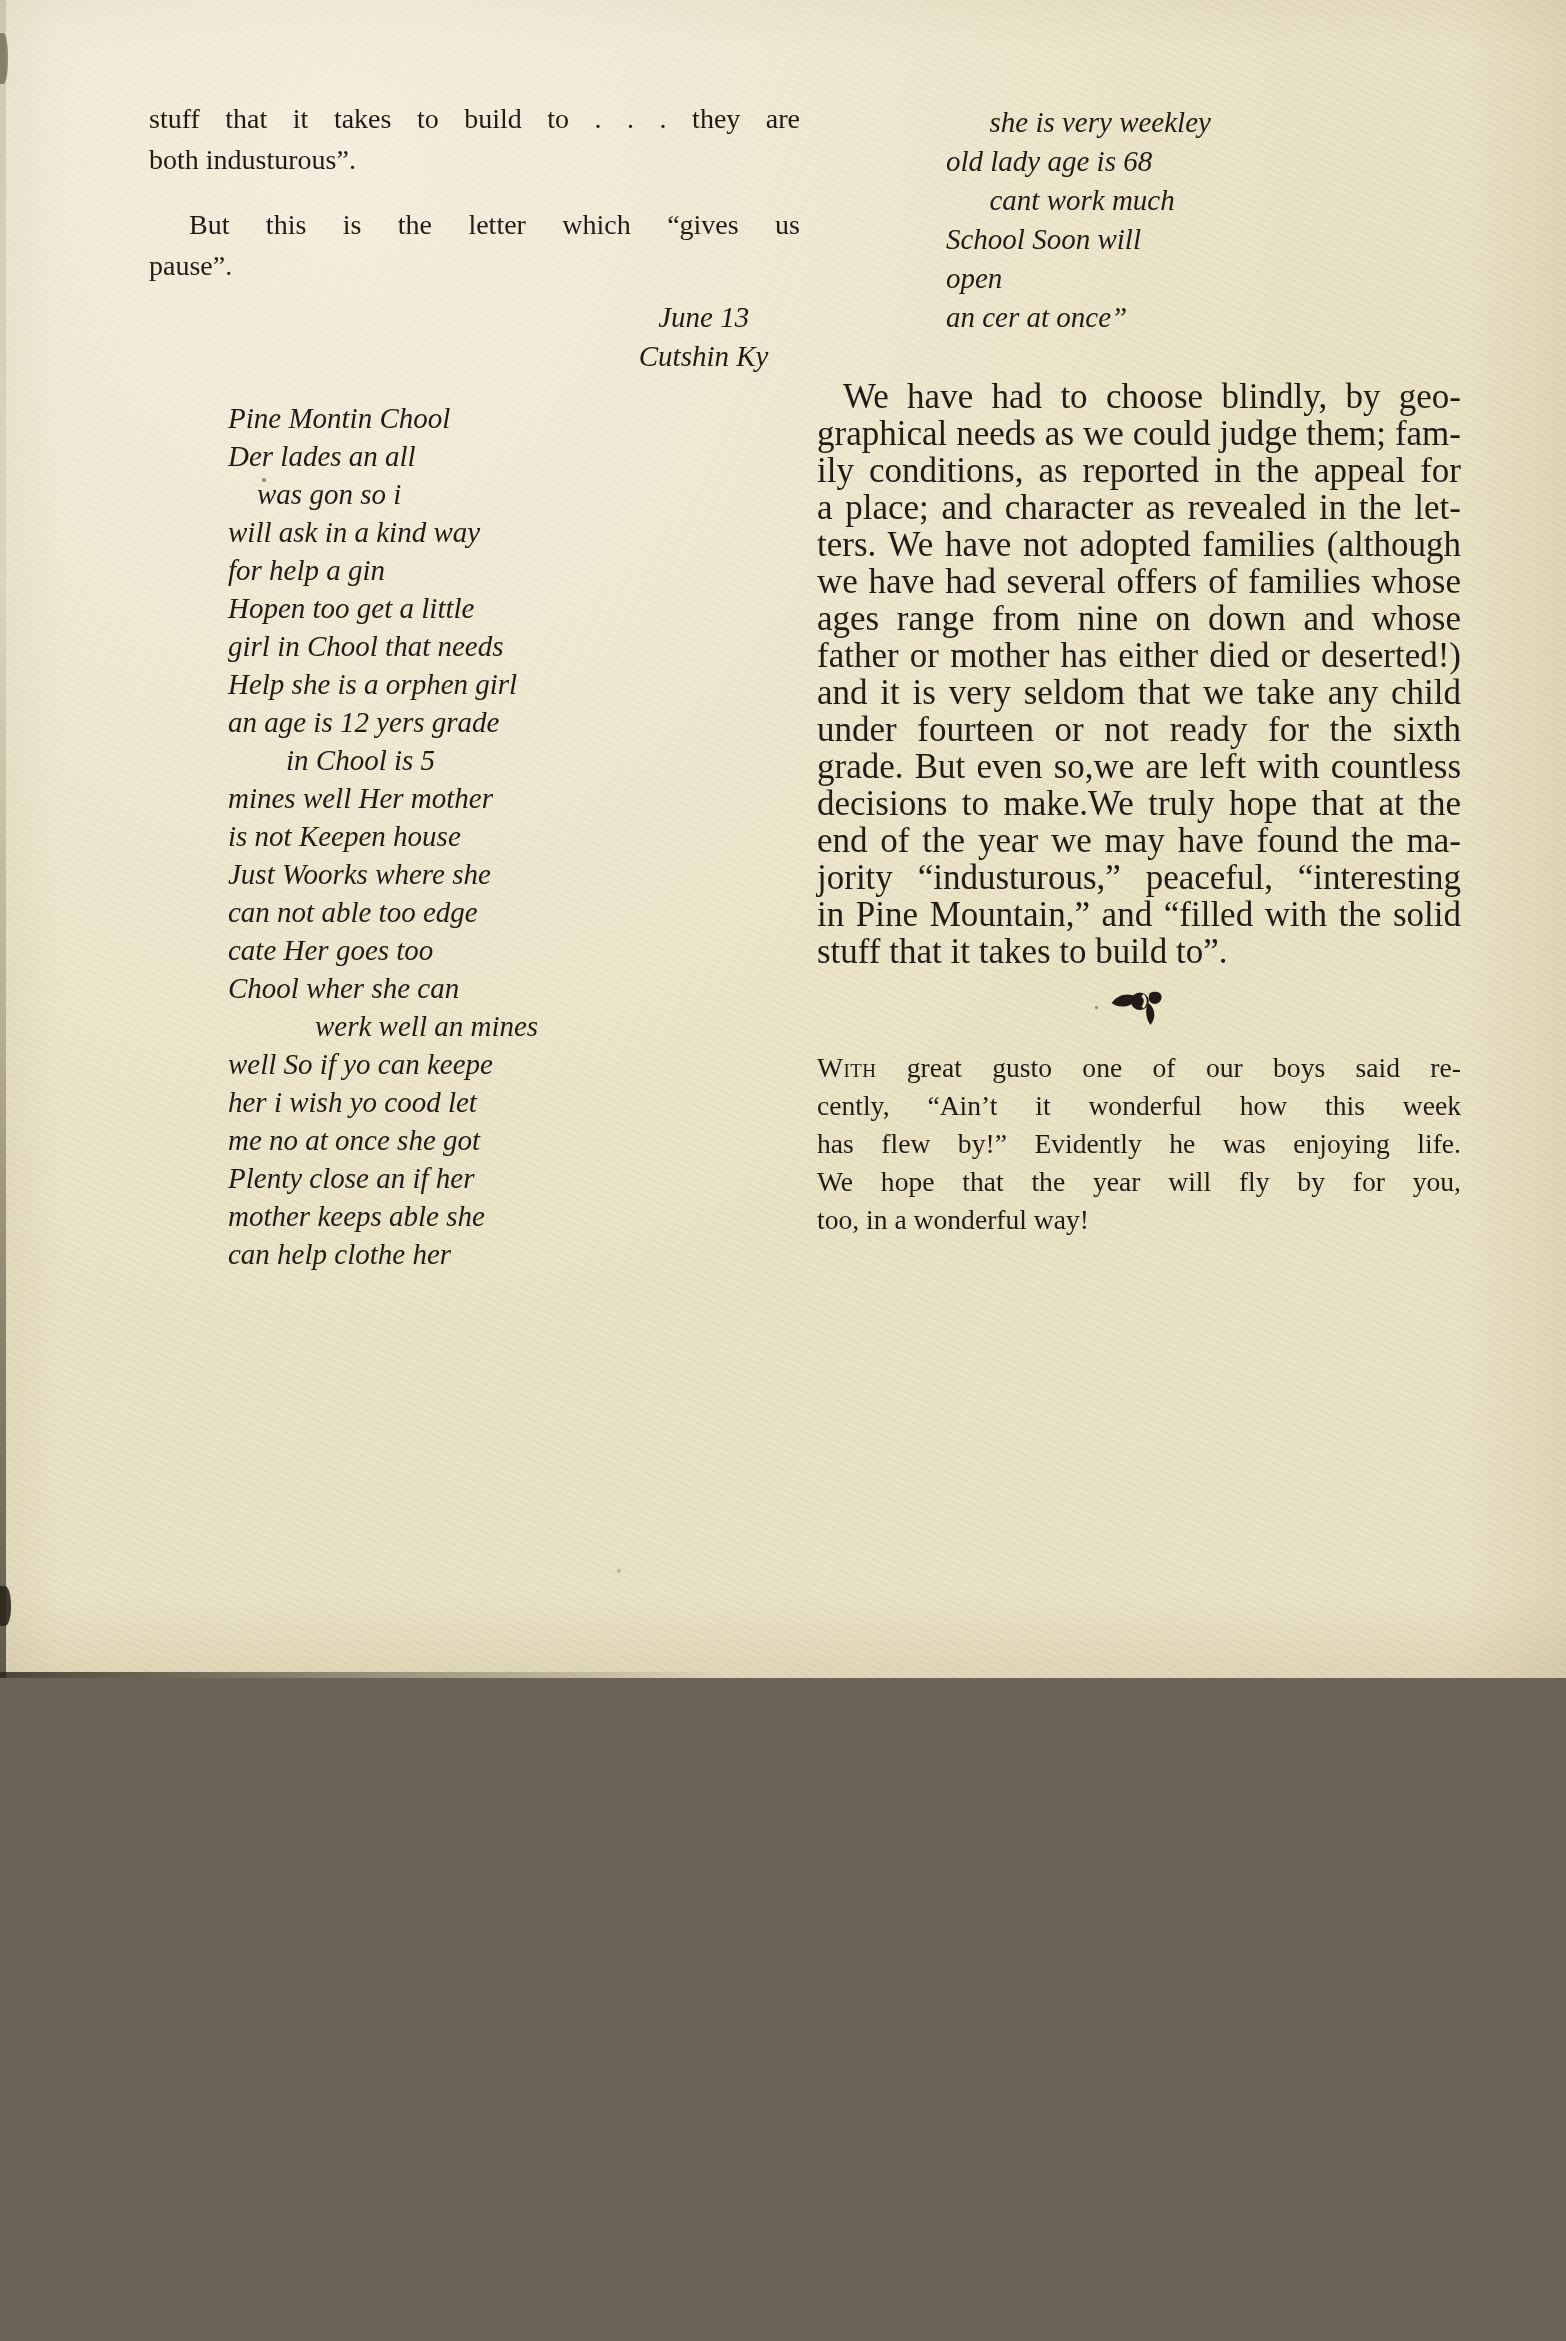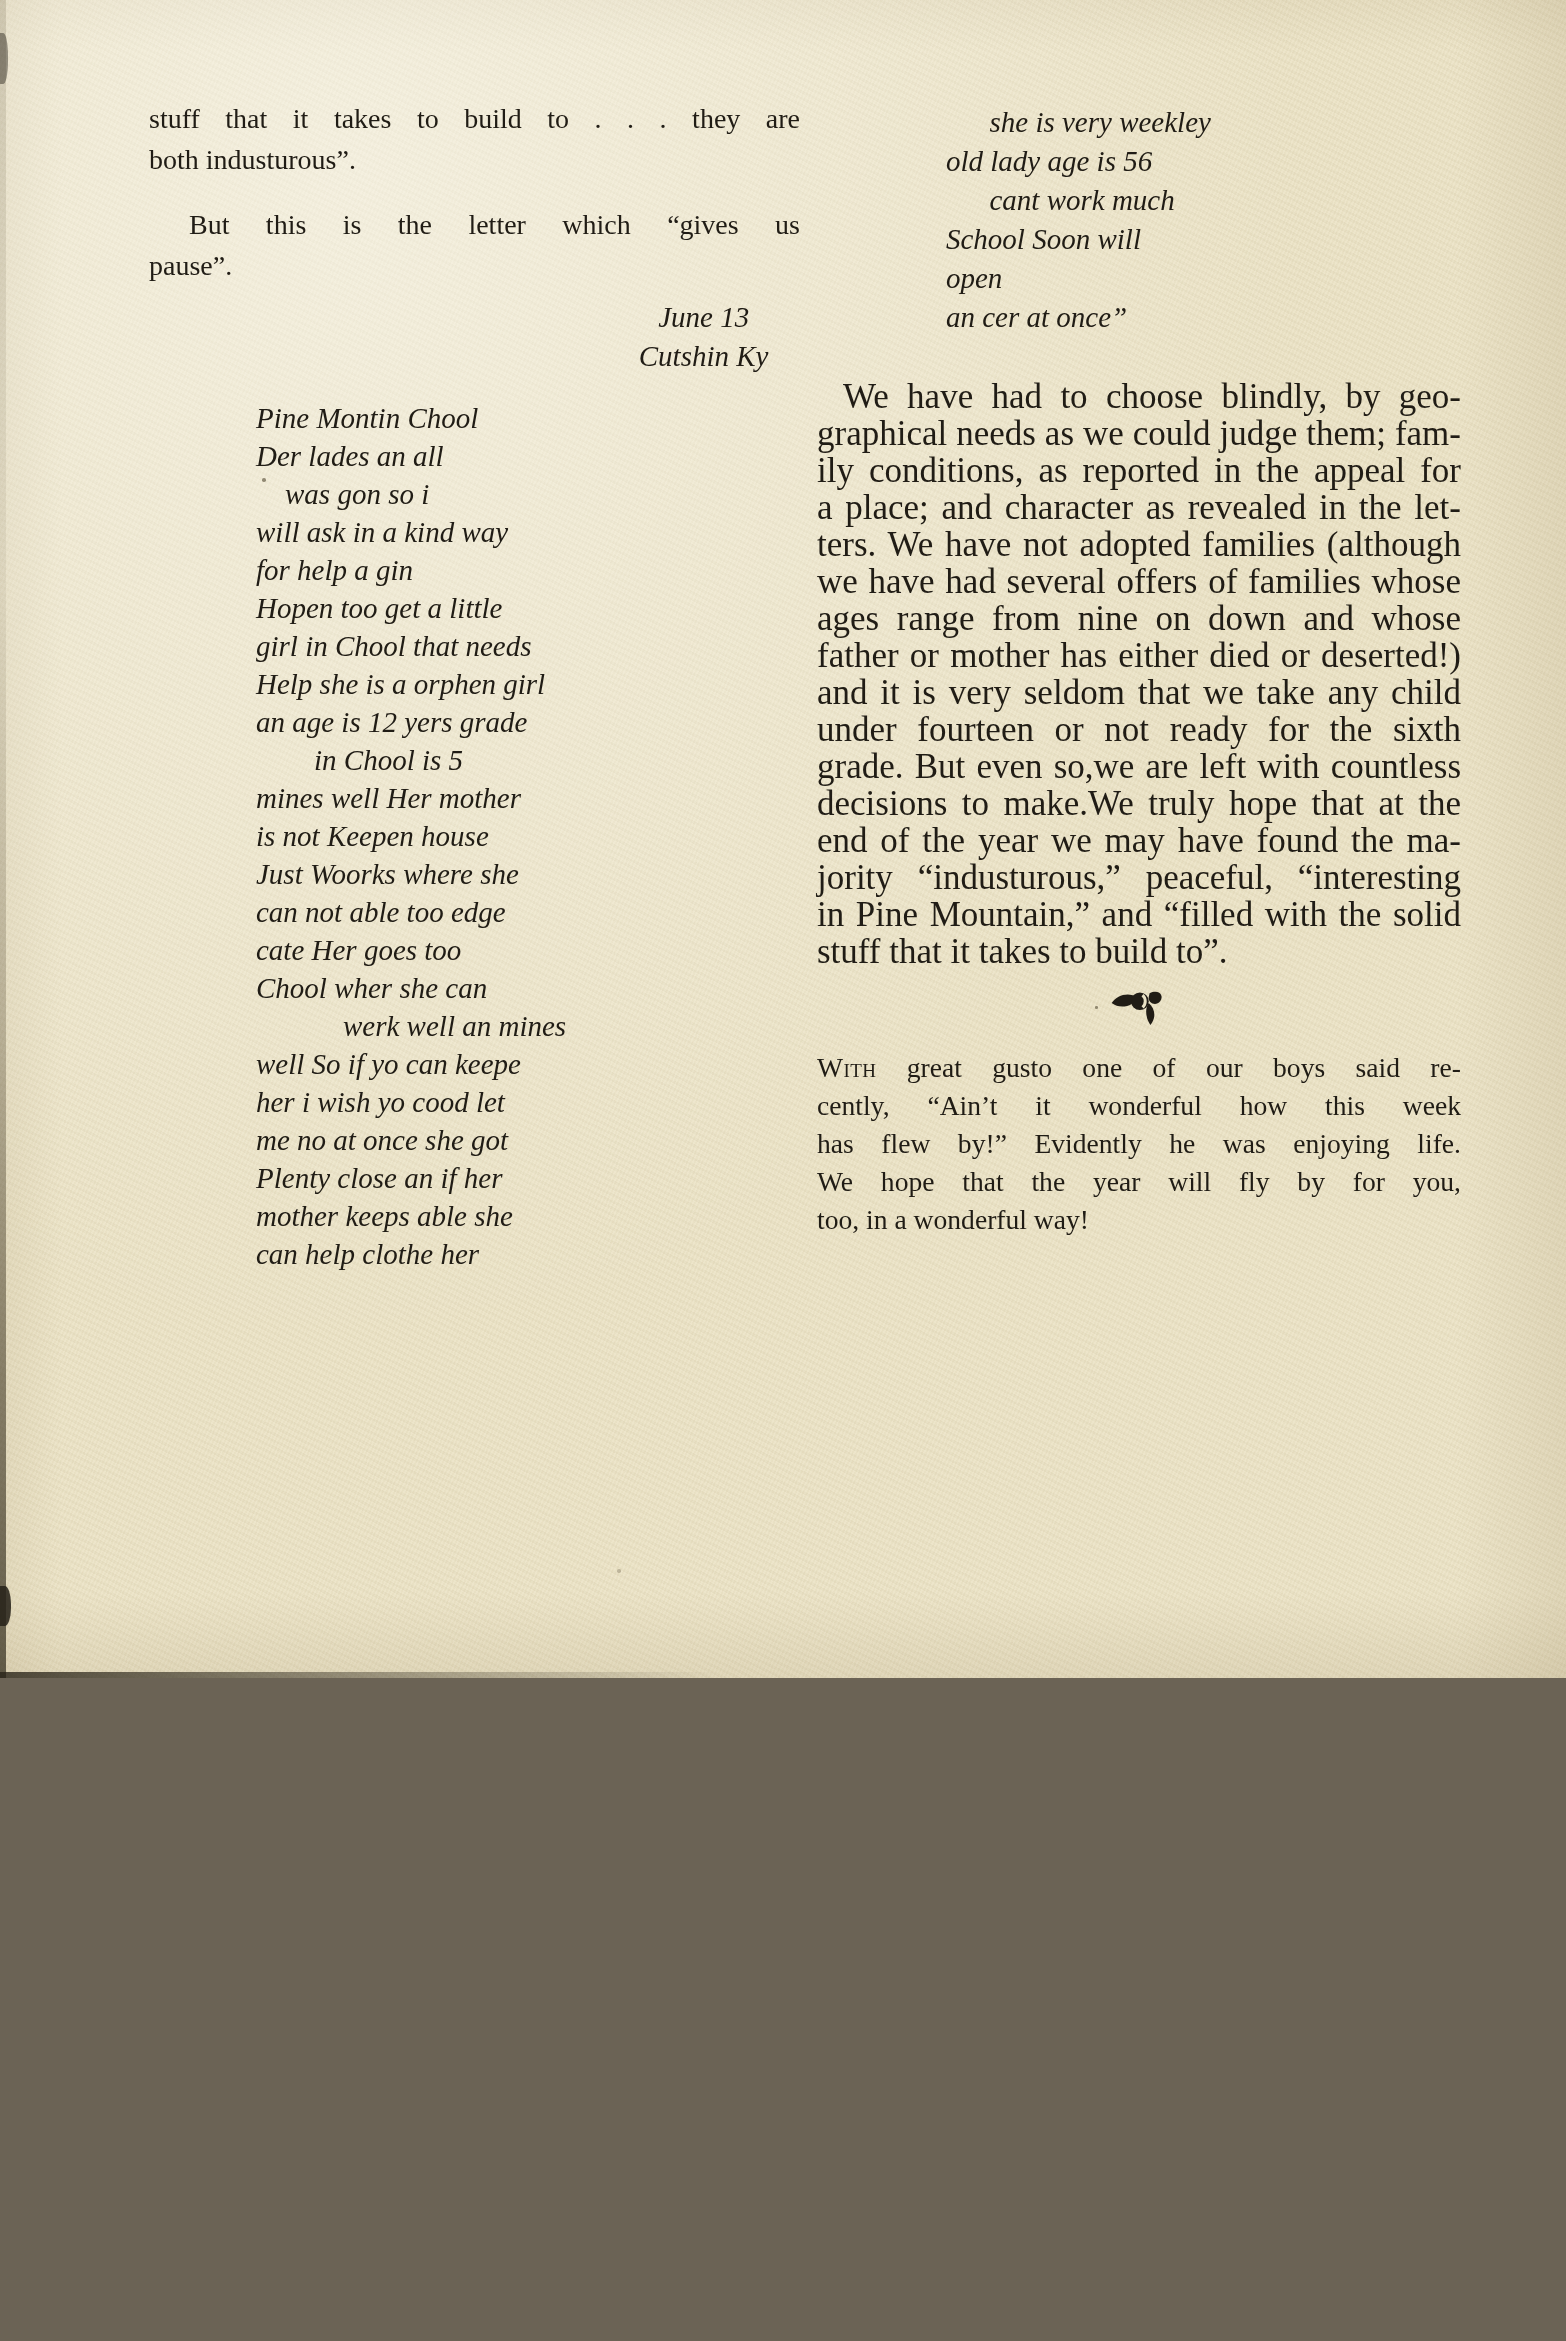--- a/index.html
+++ b/index.html
@@ -49,21 +49,21 @@
 
   .intro { font-size:28px; line-height:41px; }
   .intro.indent-first > div:first-of-type { padding-left:40px;margin-top:24px; }
 
   .dateline { margin-top:12.3px; padding-right:31.5px; text-align:right;
     font-style:italic; font-size:29px; line-height:39px; }
   .dateline .dl-inner { display:inline-block; text-align:center; }
 
   .letter { font-style:italic; font-size:29px; }
   .letter .lline { white-space:pre; text-align:left; }
-  .letter-main { margin-top:23px; margin-left:107px; line-height:38px; }
+  .letter-main { margin-top:23px; margin-left:79px; line-height:38px; }
   .letter-cont { margin-left:129px; line-height:39px; }
 
   .bodypar { margin-top:41px; font-size:35px; line-height:37px; }
   .bodypar > div:first-of-type { padding-left:26px; }
 
   .ornament { margin-top:17.5px; height:49px; text-align:center; }
   .ornament svg { display:inline-block; }
 
   .closing { margin-top:12.3px; font-size:27.6px; line-height:38px; }
   .sc { font-variant:small-caps; letter-spacing:0.4px; }
@@ -140,21 +140,21 @@
           <div class="lline" data-name="letter-line">can help clothe her</div>
         </div>
 
     </div>
 
     <div class="col col-right" data-name="right-column">
 
       <div class="letter letter-cont" data-name="letter-continuation">
 
       <div class="lline" data-name="letter-line">      she is very weekley</div>
-          <div class="lline" data-name="letter-line">old lady age is 56</div>
+          <div class="lline" data-name="letter-line">old lady age is 68</div>
           <div class="lline" data-name="letter-line">      cant work much</div>
           <div class="lline" data-name="letter-line">School Soon will</div>
           <div class="lline" data-name="letter-line">open</div>
           <div class="lline" data-name="letter-line">an cer at once”</div>
         </div>
 
       <div class="jpar bodypar" data-name="main-paragraph">
 
       <div data-name="text-line">We have had to choose blindly, by geo-</div>
           <div data-name="text-line">graphical needs as we could judge them; fam-</div>

